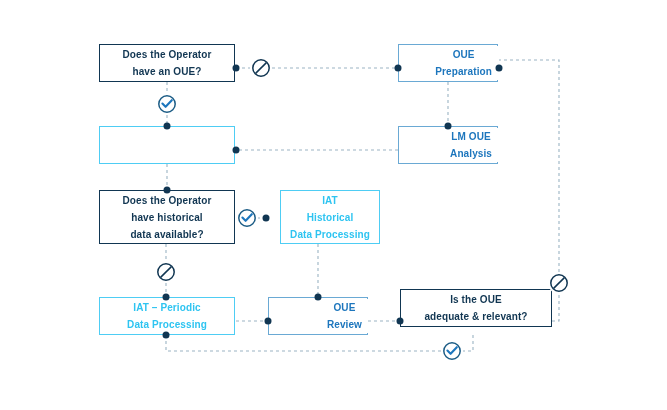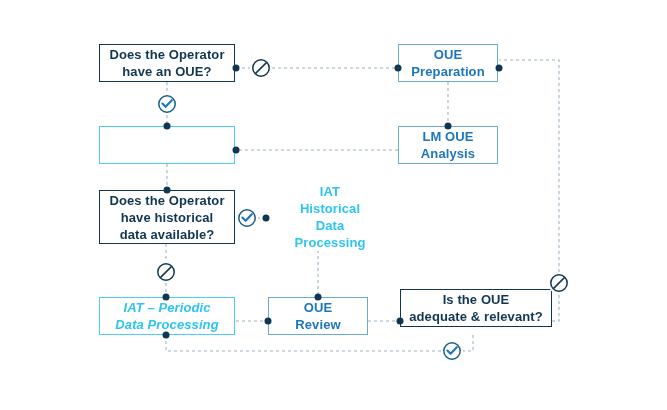--- a/index.html
+++ b/index.html
@@ -19,35 +19,35 @@
     align-items:center;
     justify-content:center;
     text-align:center;
   }
   .node .lbl{
     position:relative;
     z-index:3;
     background:#ffffff;
     padding:0 6px;
     font-weight:bold;
-    font-size:13px;
+    font-size:10px;
     line-height:17px;
     letter-spacing:.1px;
     white-space:pre-line;
   }
   
   .frame{
     position:absolute;
     left:0;top:0;right:0;bottom:0;
     border:1.6px solid currentColor;
     z-index:1;
   }
   .navy{color:#113652;}
   .navy .lbl{color:#113652;}
-  .mid{color:#6aa9d4;}
+  .mid{color:#6aa9d4;justify-content:flex-end;}
   .mid .lbl{color:#1d76bd;}
   .cyan{color:#4ecdf4;}
   .cyan .lbl{color:#2ec4f1;}
 
   .dot{
     position:absolute;
     width:7px;height:7px;
     border-radius:50%;
     background:#113652;
     z-index:4;
@@ -133,21 +133,21 @@
 data available?</span>
   </div>
 
   <div class="node cyan" style="left:280px;top:190px;width:100px;height:54px;text-align:center;">
     <span class="frame"></span>
     <span class="lbl">IAT
 Historical
 Data Processing</span>
   </div>
 
-  <div class="node cyan" style="left:99px;top:297px;width:136px;height:38px;font-style:italic;">
+  <div class="node cyan" style="left:99px;top:297px;width:136px;height:38px;">
     <span class="frame"></span>
     <span class="lbl">IAT – Periodic
 Data Processing</span>
   </div>
 
   <div class="node mid" style="left:268px;top:297px;width:100px;height:38px;">
     <span class="frame"></span>
     <span class="lbl">OUE
 Review</span>
   </div>

